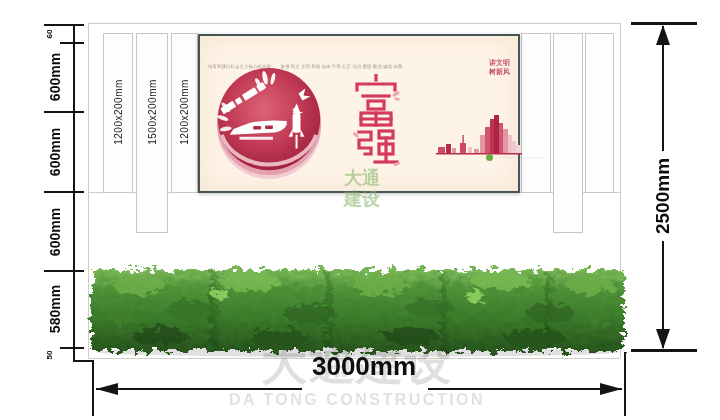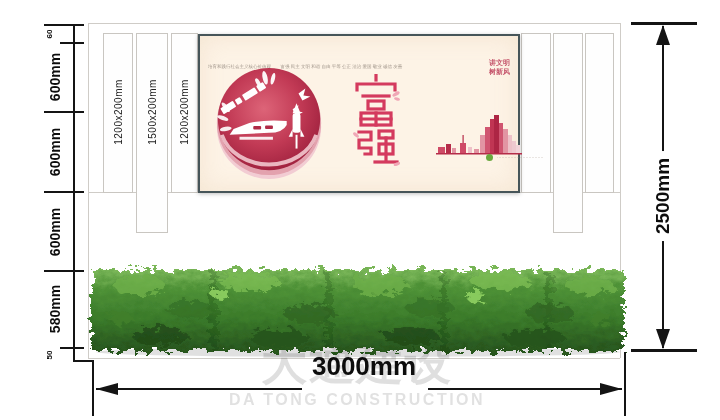--- a/index.html
+++ b/index.html
@@ -155,20 +155,24 @@
       <rect x="72" y="22" width="4" height="18" fill="#eec2c9"></rect>
       <rect x="76" y="28" width="4" height="12" fill="#efc9cf"></rect>
       <rect x="80" y="32" width="4" height="8" fill="#f2d4d9"></rect>
       <rect x="0" y="40" width="86" height="1.5" fill="#b52c49"></rect>
     </svg>
 
     <span class="abs" style="left:286px;top:118px;width:7px;height:7px;border-radius:50%;background:#6aa83e;"></span>
     <span class="tiny" style="position:absolute;left:297px;top:119px;color:#a89a8e;">·······························</span>
   </div>
 
+  <div id="wm-tile">
+    <div>大通</div>
+    <div>建设</div>
+  </div>
 
   <svg class="abs" style="left:80px;top:258px;z-index:7;" width="556" height="102" viewBox="0 0 556 102">
     <defs>
       <filter id="leafy" x="-6%" y="-15%" width="112%" height="130%">
         <feTurbulence type="fractalNoise" baseFrequency="0.11 0.17" numOctaves="4" seed="7" result="n"></feTurbulence>
         <feDisplacementMap in="SourceGraphic" in2="n" scale="17"></feDisplacementMap>
       </filter>
       <linearGradient id="hg" x1="0" y1="0" x2="0" y2="1">
         <stop offset="0" stop-color="#7cb85a"></stop>
         <stop offset="0.22" stop-color="#4f9237"></stop>

